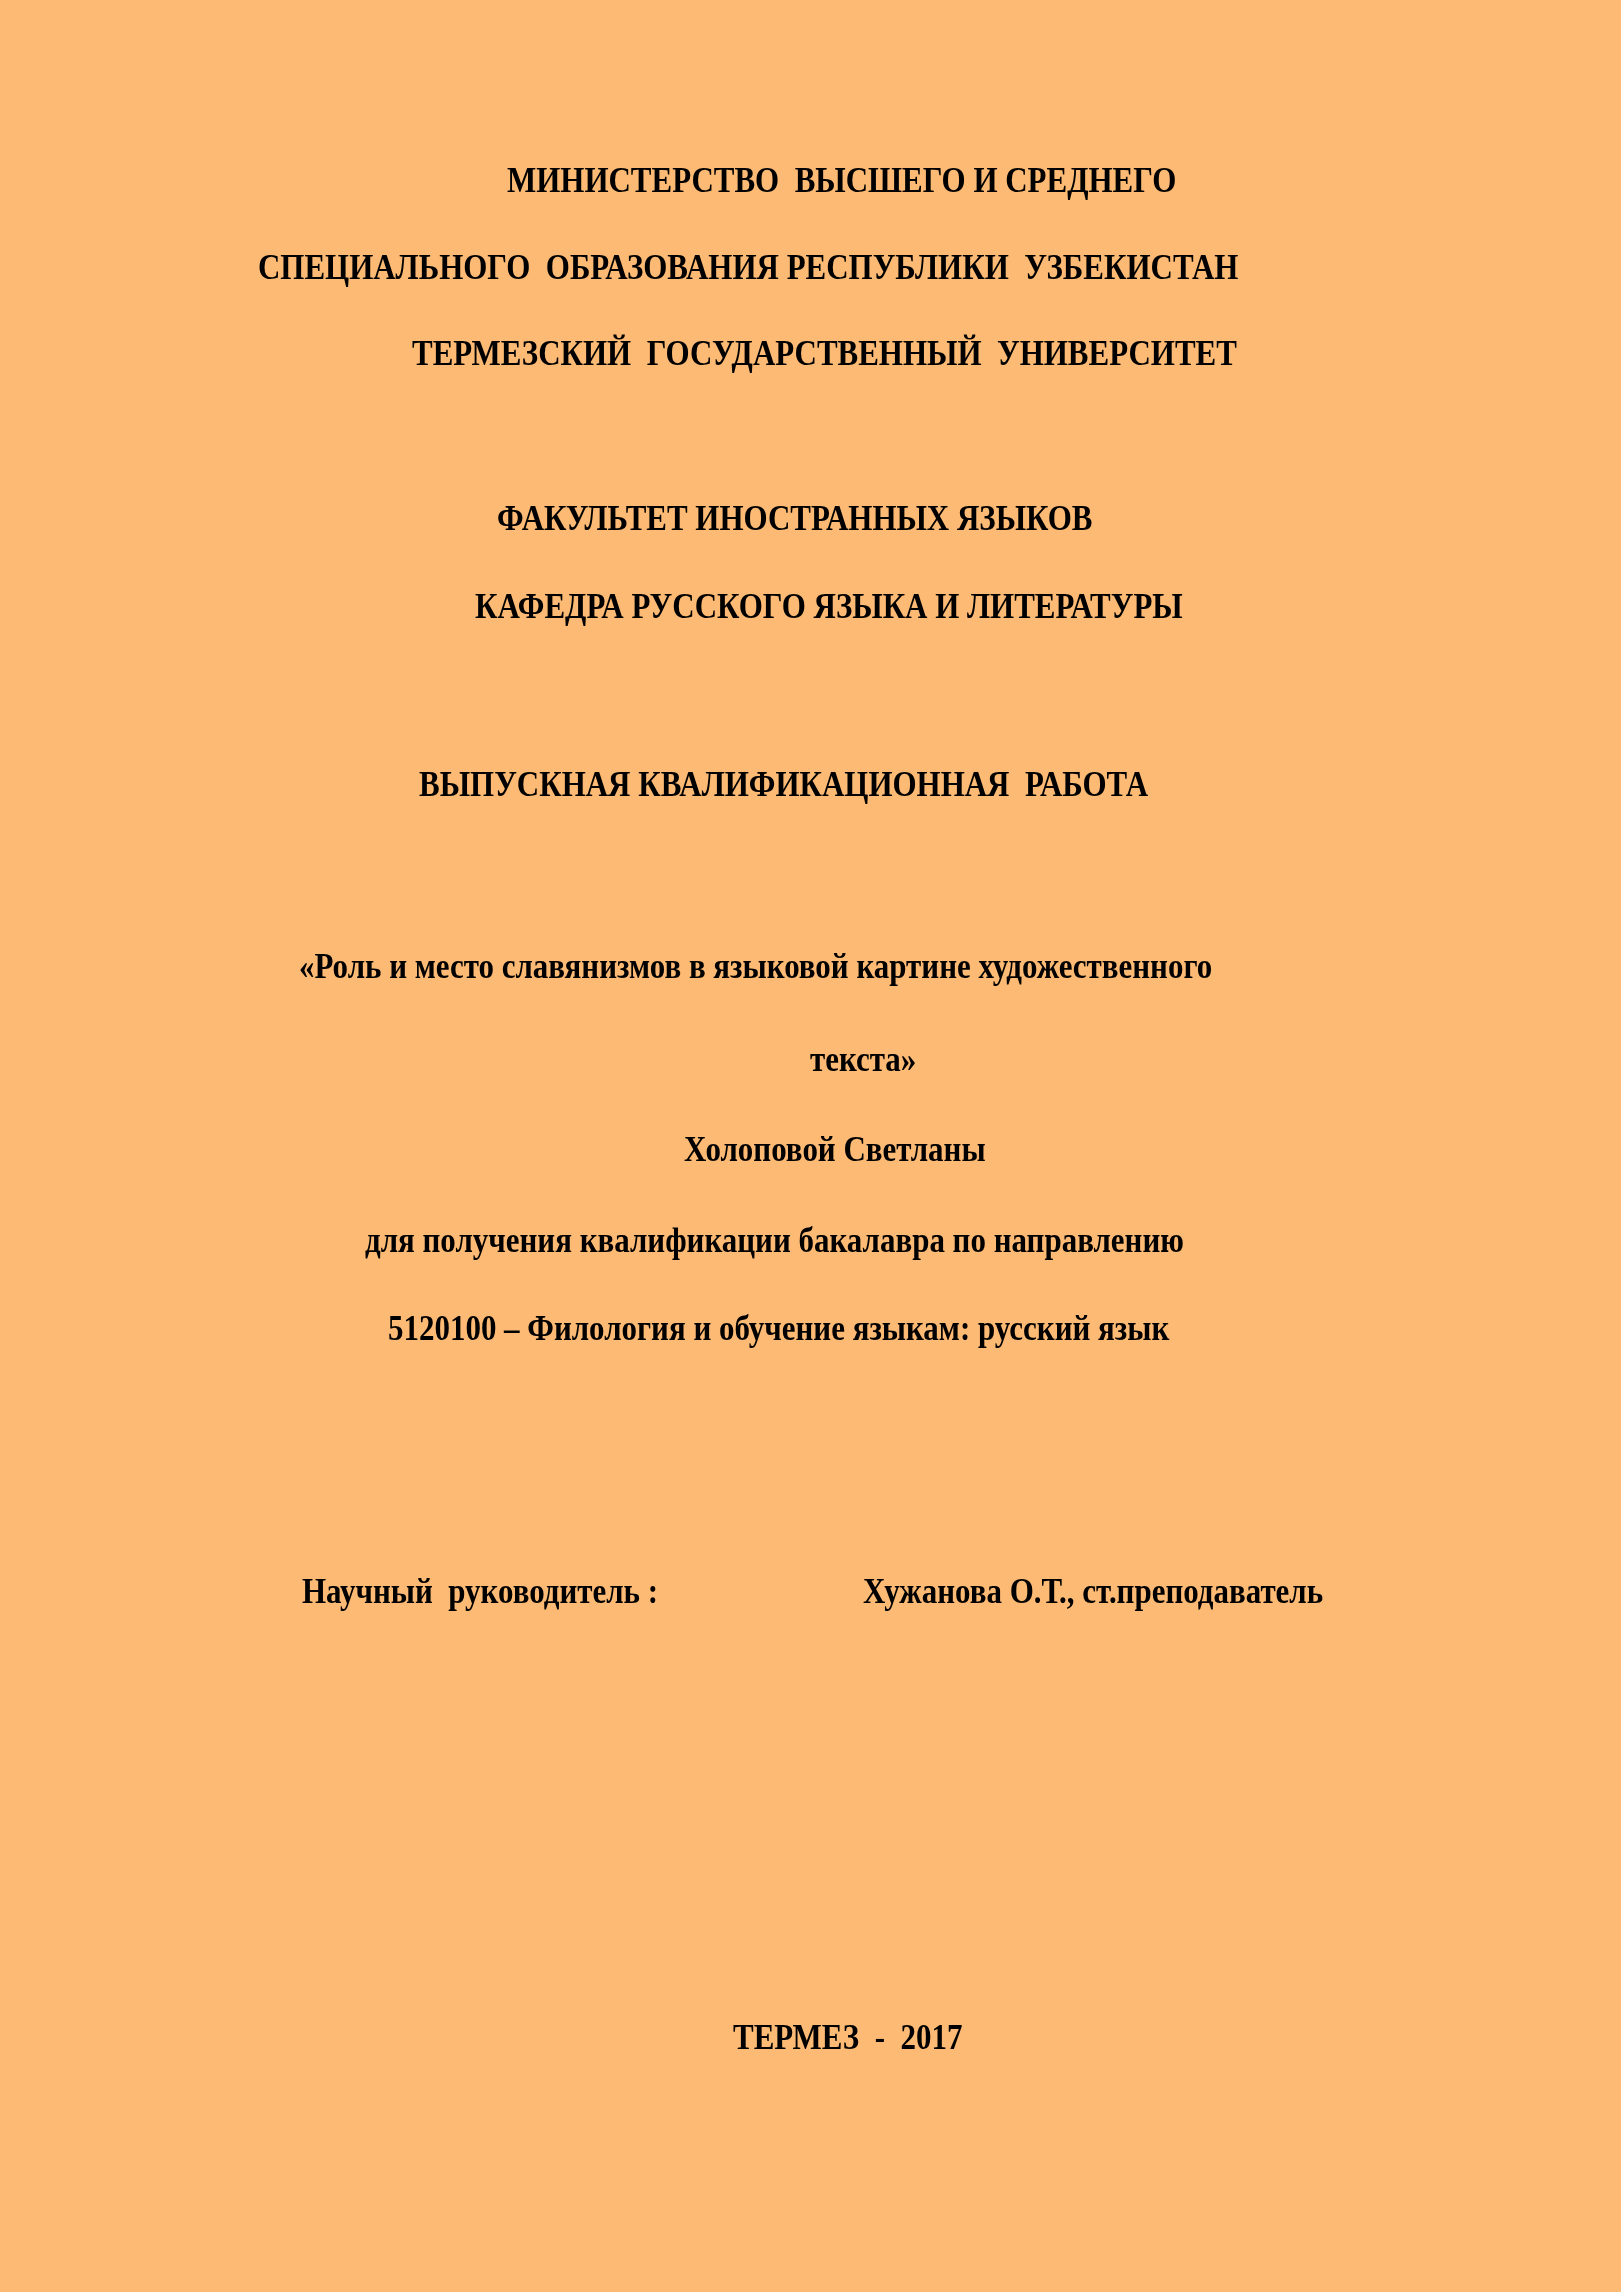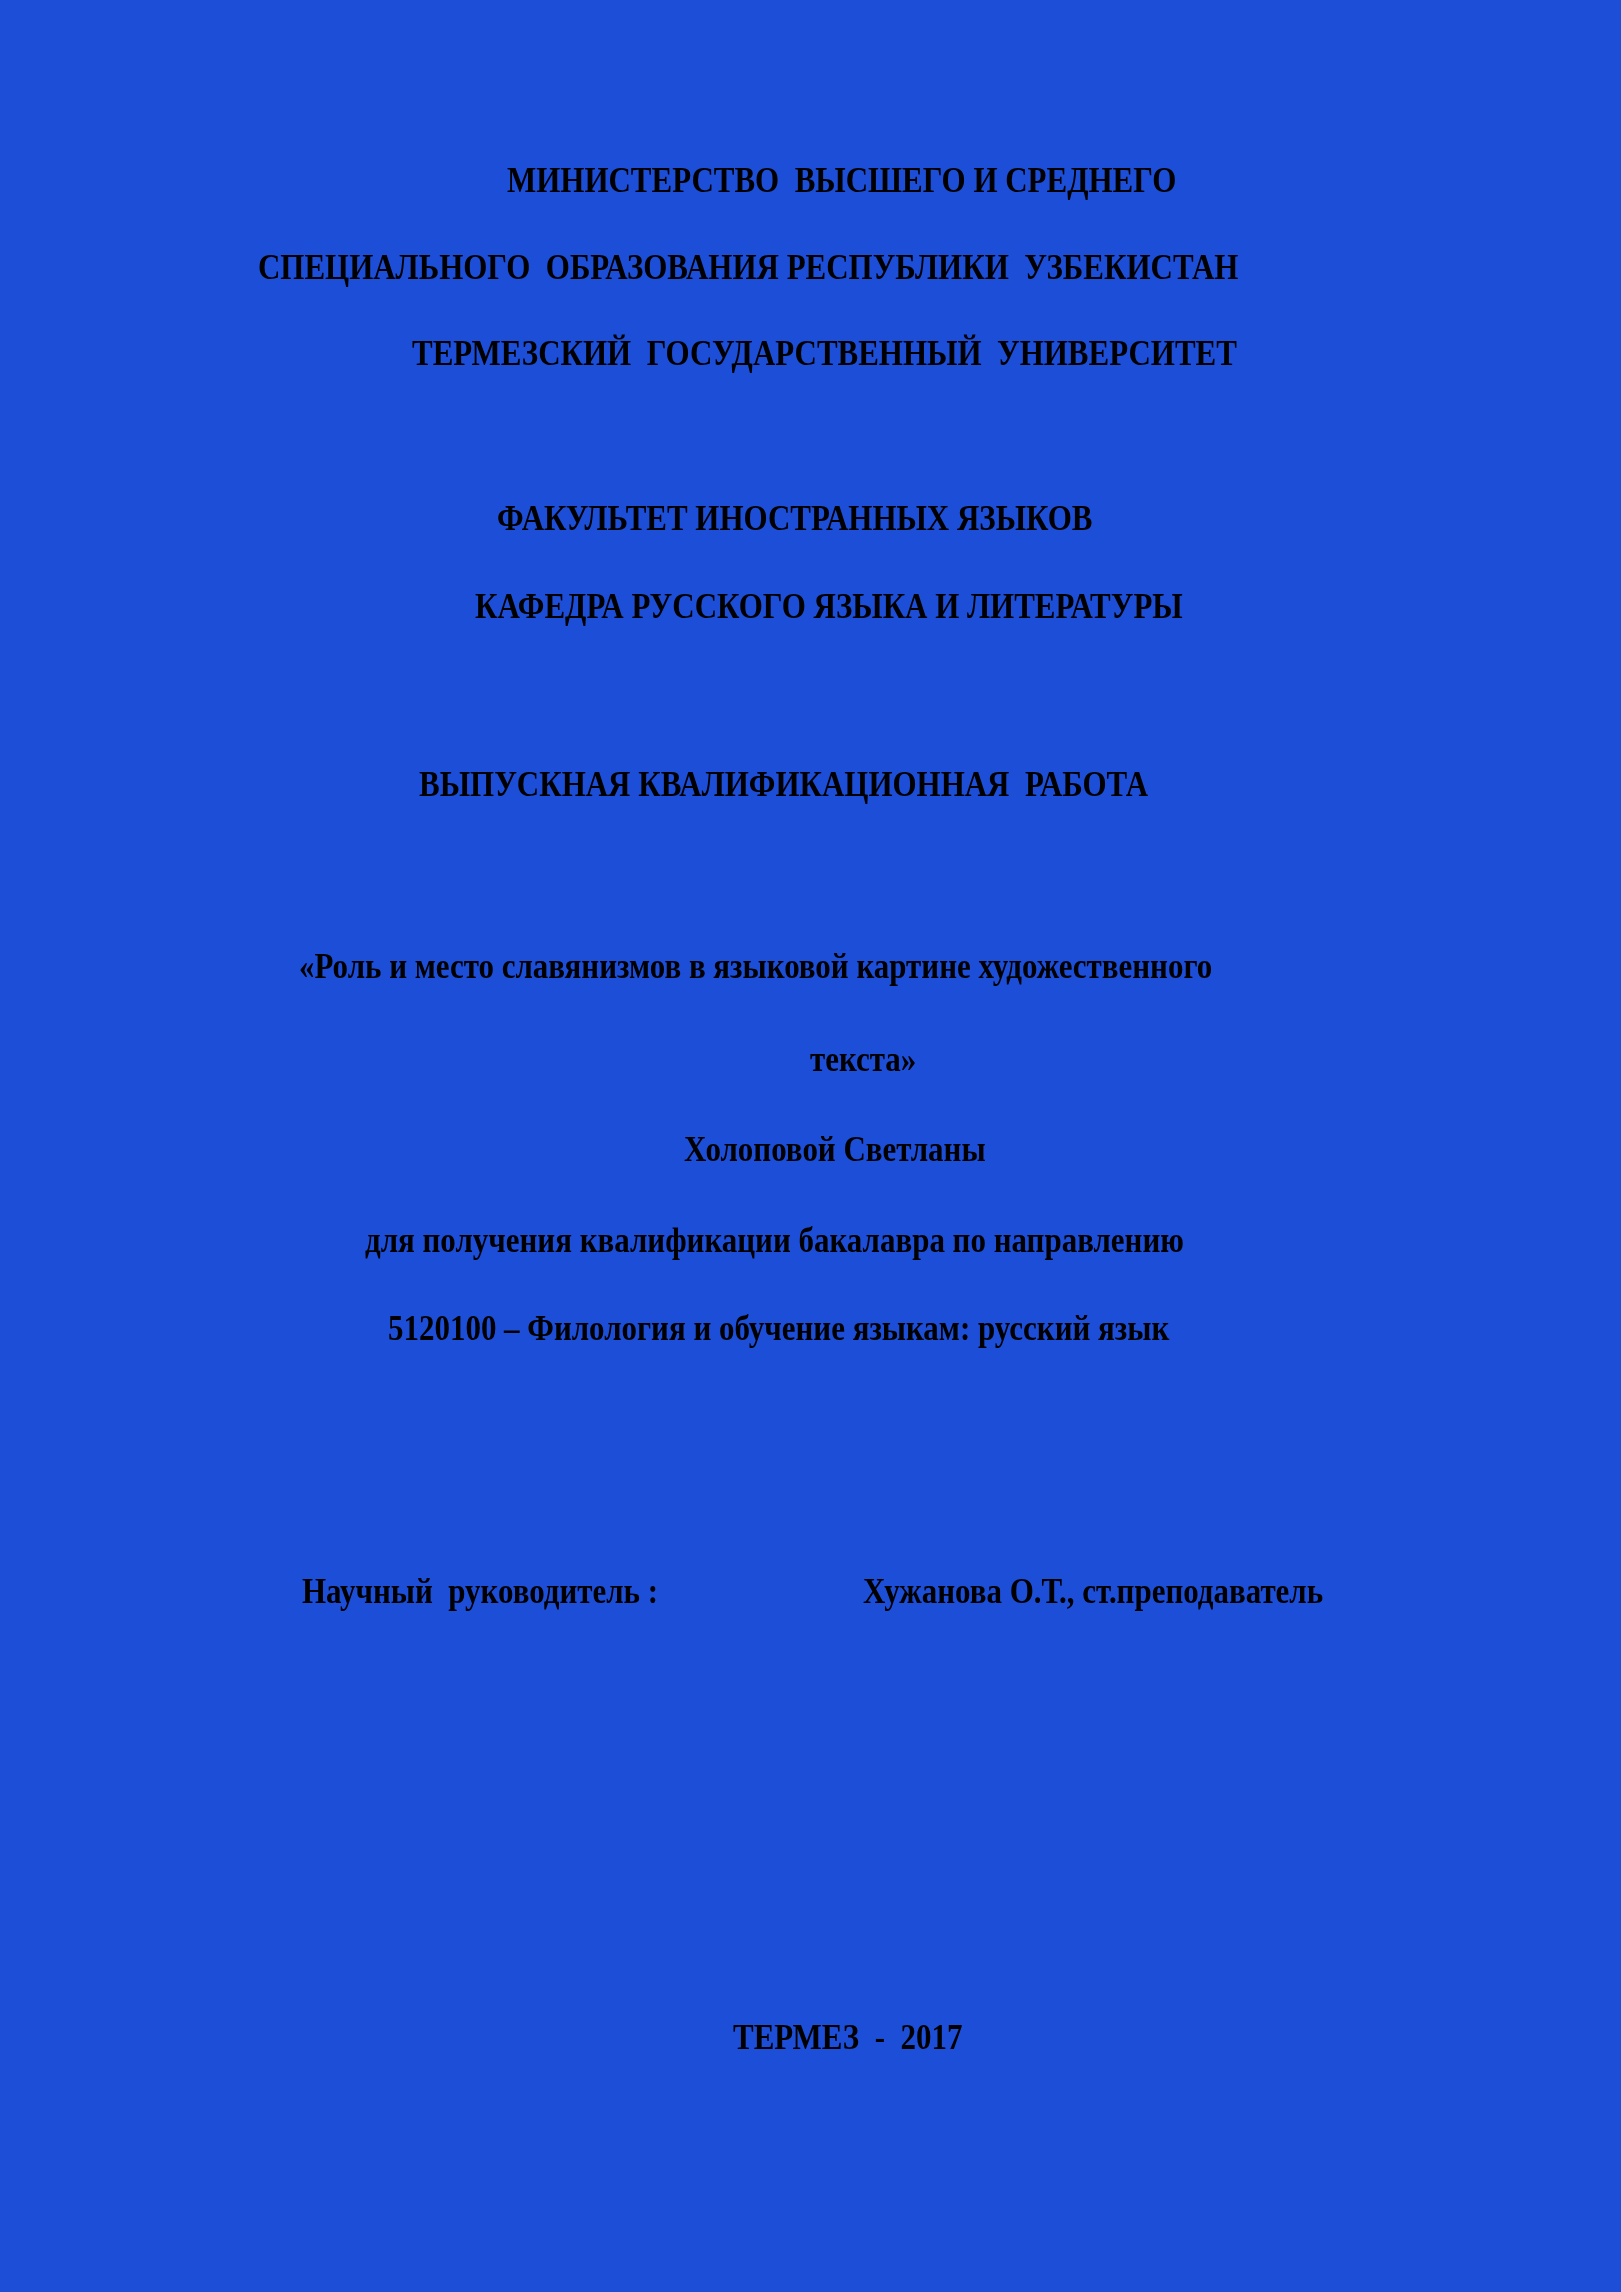--- a/index.html
+++ b/index.html
@@ -1,17 +1,17 @@
 <!DOCTYPE html>
 <html><head>
 <meta charset="utf-8">
 <style>
   html, body { margin: 0; padding: 0; background: #ffffff; }
   body { width: 1621px; height: 2293px; position: relative; overflow: hidden; }
-  .page { position: absolute; left: 0; top: 0; width: 1621px; height: 2293px; background: #1d4ed8; }
+  .page { position: absolute; left: 0; top: 0; width: 1621px; height: 2293px; background: #fdba74; }
   .line {
     position: absolute;
     white-space: pre;
     font-family: "Liberation Serif", serif;
     font-weight: bold;
     font-size: 36px;
     color: #000000;
     line-height: 1;
     transform-origin: left top;
   }

